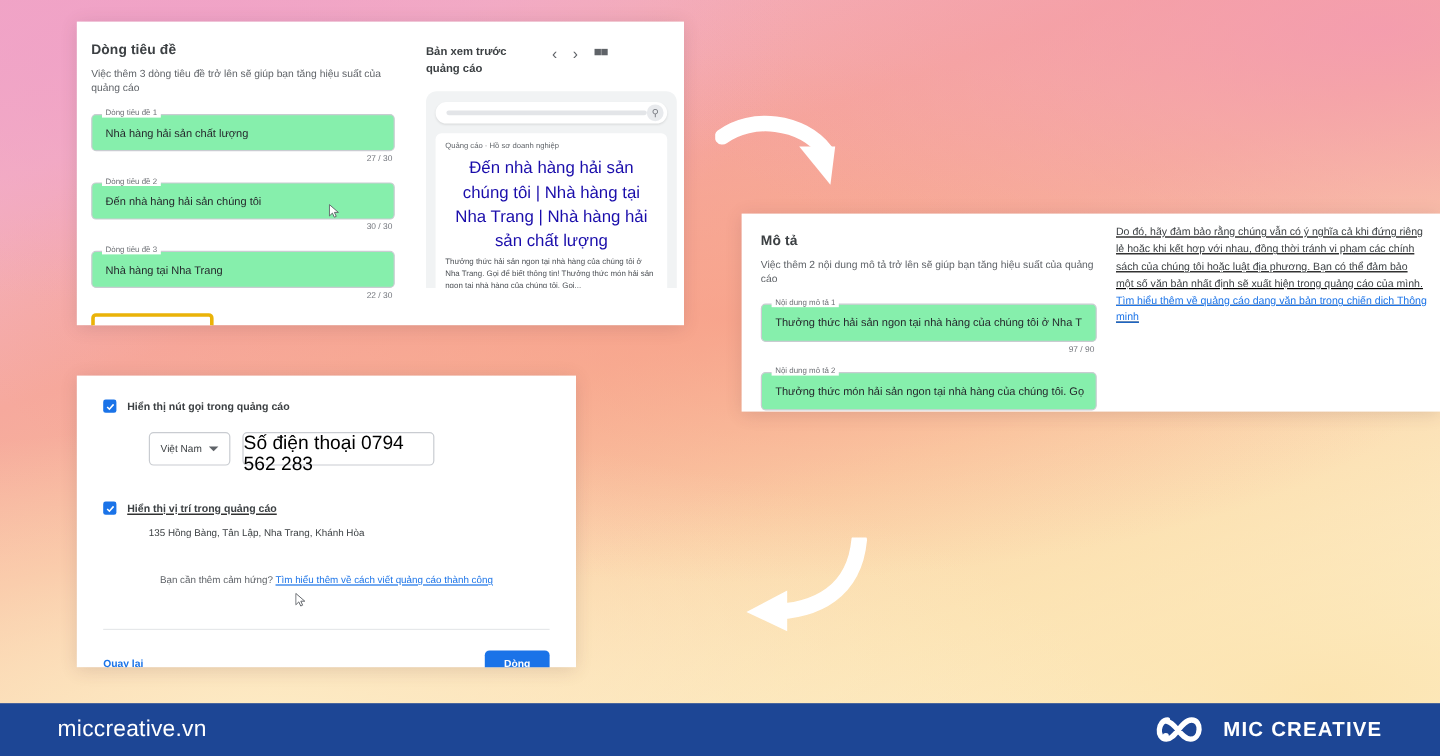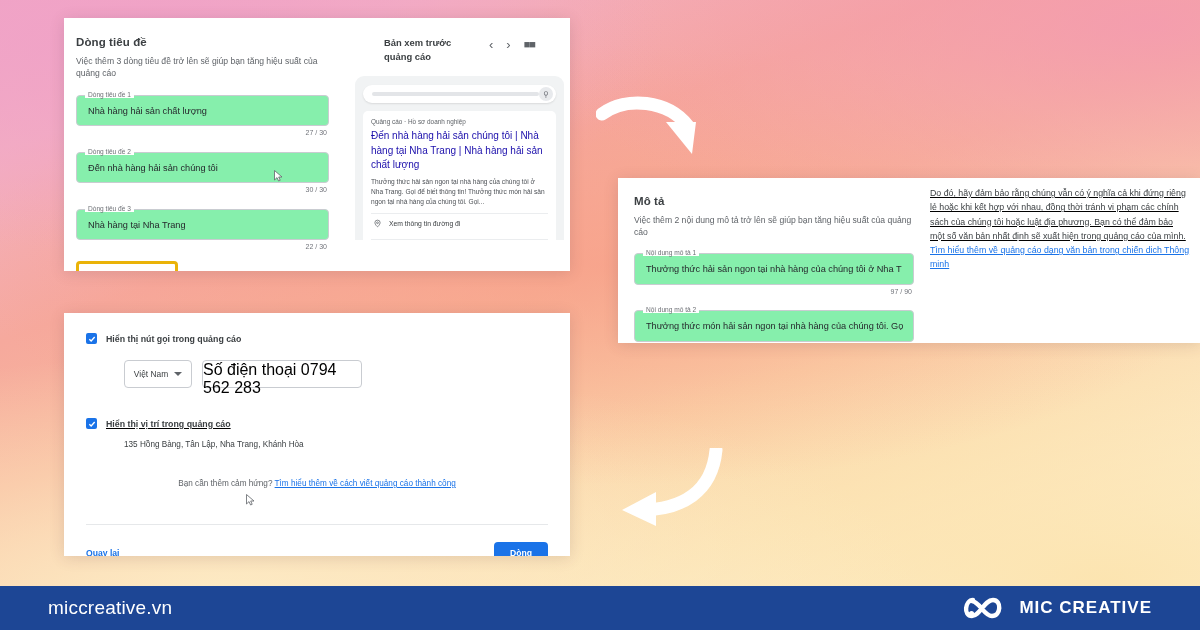--- a/index.html
+++ b/index.html
@@ -73,21 +73,21 @@
     border: 3px solid #eab308;
     border-radius: 4px;
     padding: 6px 10px;
     font-size: 8.6px;
     color: #1a73e8;
     font-weight: bold;
     background: #fff;
   }
 
   
-  .prev-head { display: flex; align-items: flex-start; justify-content: center; gap: 13px; }
+  .prev-head { display: flex; align-items: flex-start; justify-content: flex-start; gap: 13px; }
   .prev-title { font-size: 9.4px; color: #3c4043; line-height: 1.45; font-weight: bold; width: 92px; }
   .prev-ctrls { display: flex; gap: 13px; align-items: center; padding-top: 2px; color: #5f6368; }
   .prev-ctrls span { font-size: 13px; line-height: 1; }
 
   .phone {
     margin-top: 13px;
     background: #f1f3f4;
     border-radius: 9px 9px 0 0;
     padding: 9px 8px 0 8px;
     height: 164px;
@@ -102,21 +102,21 @@
   .phone-search .mag {
     width: 14px; height: 14px; border-radius: 50%; background: #e8eaed;
     display: flex; align-items: center; justify-content: center;
     font-size: 8px; color: #70737a;
   }
   .ad-card {
     margin-top: 8px; background: #fff; border-radius: 5px 5px 0 0;
     padding: 7px 8px 0 8px;
   }
   .ad-label { font-size: 6.4px; color: #5f6368; }
-  .ad-title { font-size: 10px; color: #1a0dab; line-height: 1.45; margin-top: 4px; }
+  .ad-title { font-size: 14px; color: #1a0dab; line-height: 1.45; margin-top: 4px; text-align: center; }
   .ad-desc  { font-size: 6.6px; color: #4d5156; line-height: 1.52; margin-top: 4px; }
   .ad-link-row {
     border-top: 1px solid #ebedef; margin-top: 6px;
     display: flex; align-items: center; gap: 7px; padding: 5px 2px;
     font-size: 6.8px; color: #3c4043;
   }
   .ad-link-row svg { flex: none; }
   .p1-foot {
     font-size: 7.4px; color: #5f6368; line-height: 1.55;
     padding: 9px 8px 0 8px;
@@ -126,21 +126,21 @@
   #panel-desc { left: 618px; top: 178px; width: 582px; height: 165px; display: flex; }
   .p2-left  { width: 312px; padding: 17px 16px 0 16px; }
   .p2-right { flex: 1; padding: 8px 10px 0 0; text-decoration: underline; }
   #panel-desc .field { margin-top: 15px; height: 32px; }
   .p2-para {
     font-size: 8.8px; color: #3c4043; line-height: 1.62;
   }
   .p2-para a { color: #1a73e8; }
 
   
-  #panel-cta { left: 64px; top: 313px; width: 506px; height: 243px; padding: 20px 22px 0 22px; }
+  #panel-cta { left: 64px; top: 313px; width: 416px; height: 243px; padding: 20px 22px 0 22px; }
   .check-row { display: flex; align-items: center; gap: 9px; }
   .cbox {
     width: 11px; height: 11px; border-radius: 2px; background: #1a73e8;
     display: flex; align-items: center; justify-content: center; flex: none;
   }
   .cbox svg { display: block; }
   .check-label { font-size: 8.8px; color: #3c4043; font-weight: bold; }
 
   .phone-row { display: flex; gap: 10px; margin-top: 16px; margin-left: 38px; }
   .sel {

